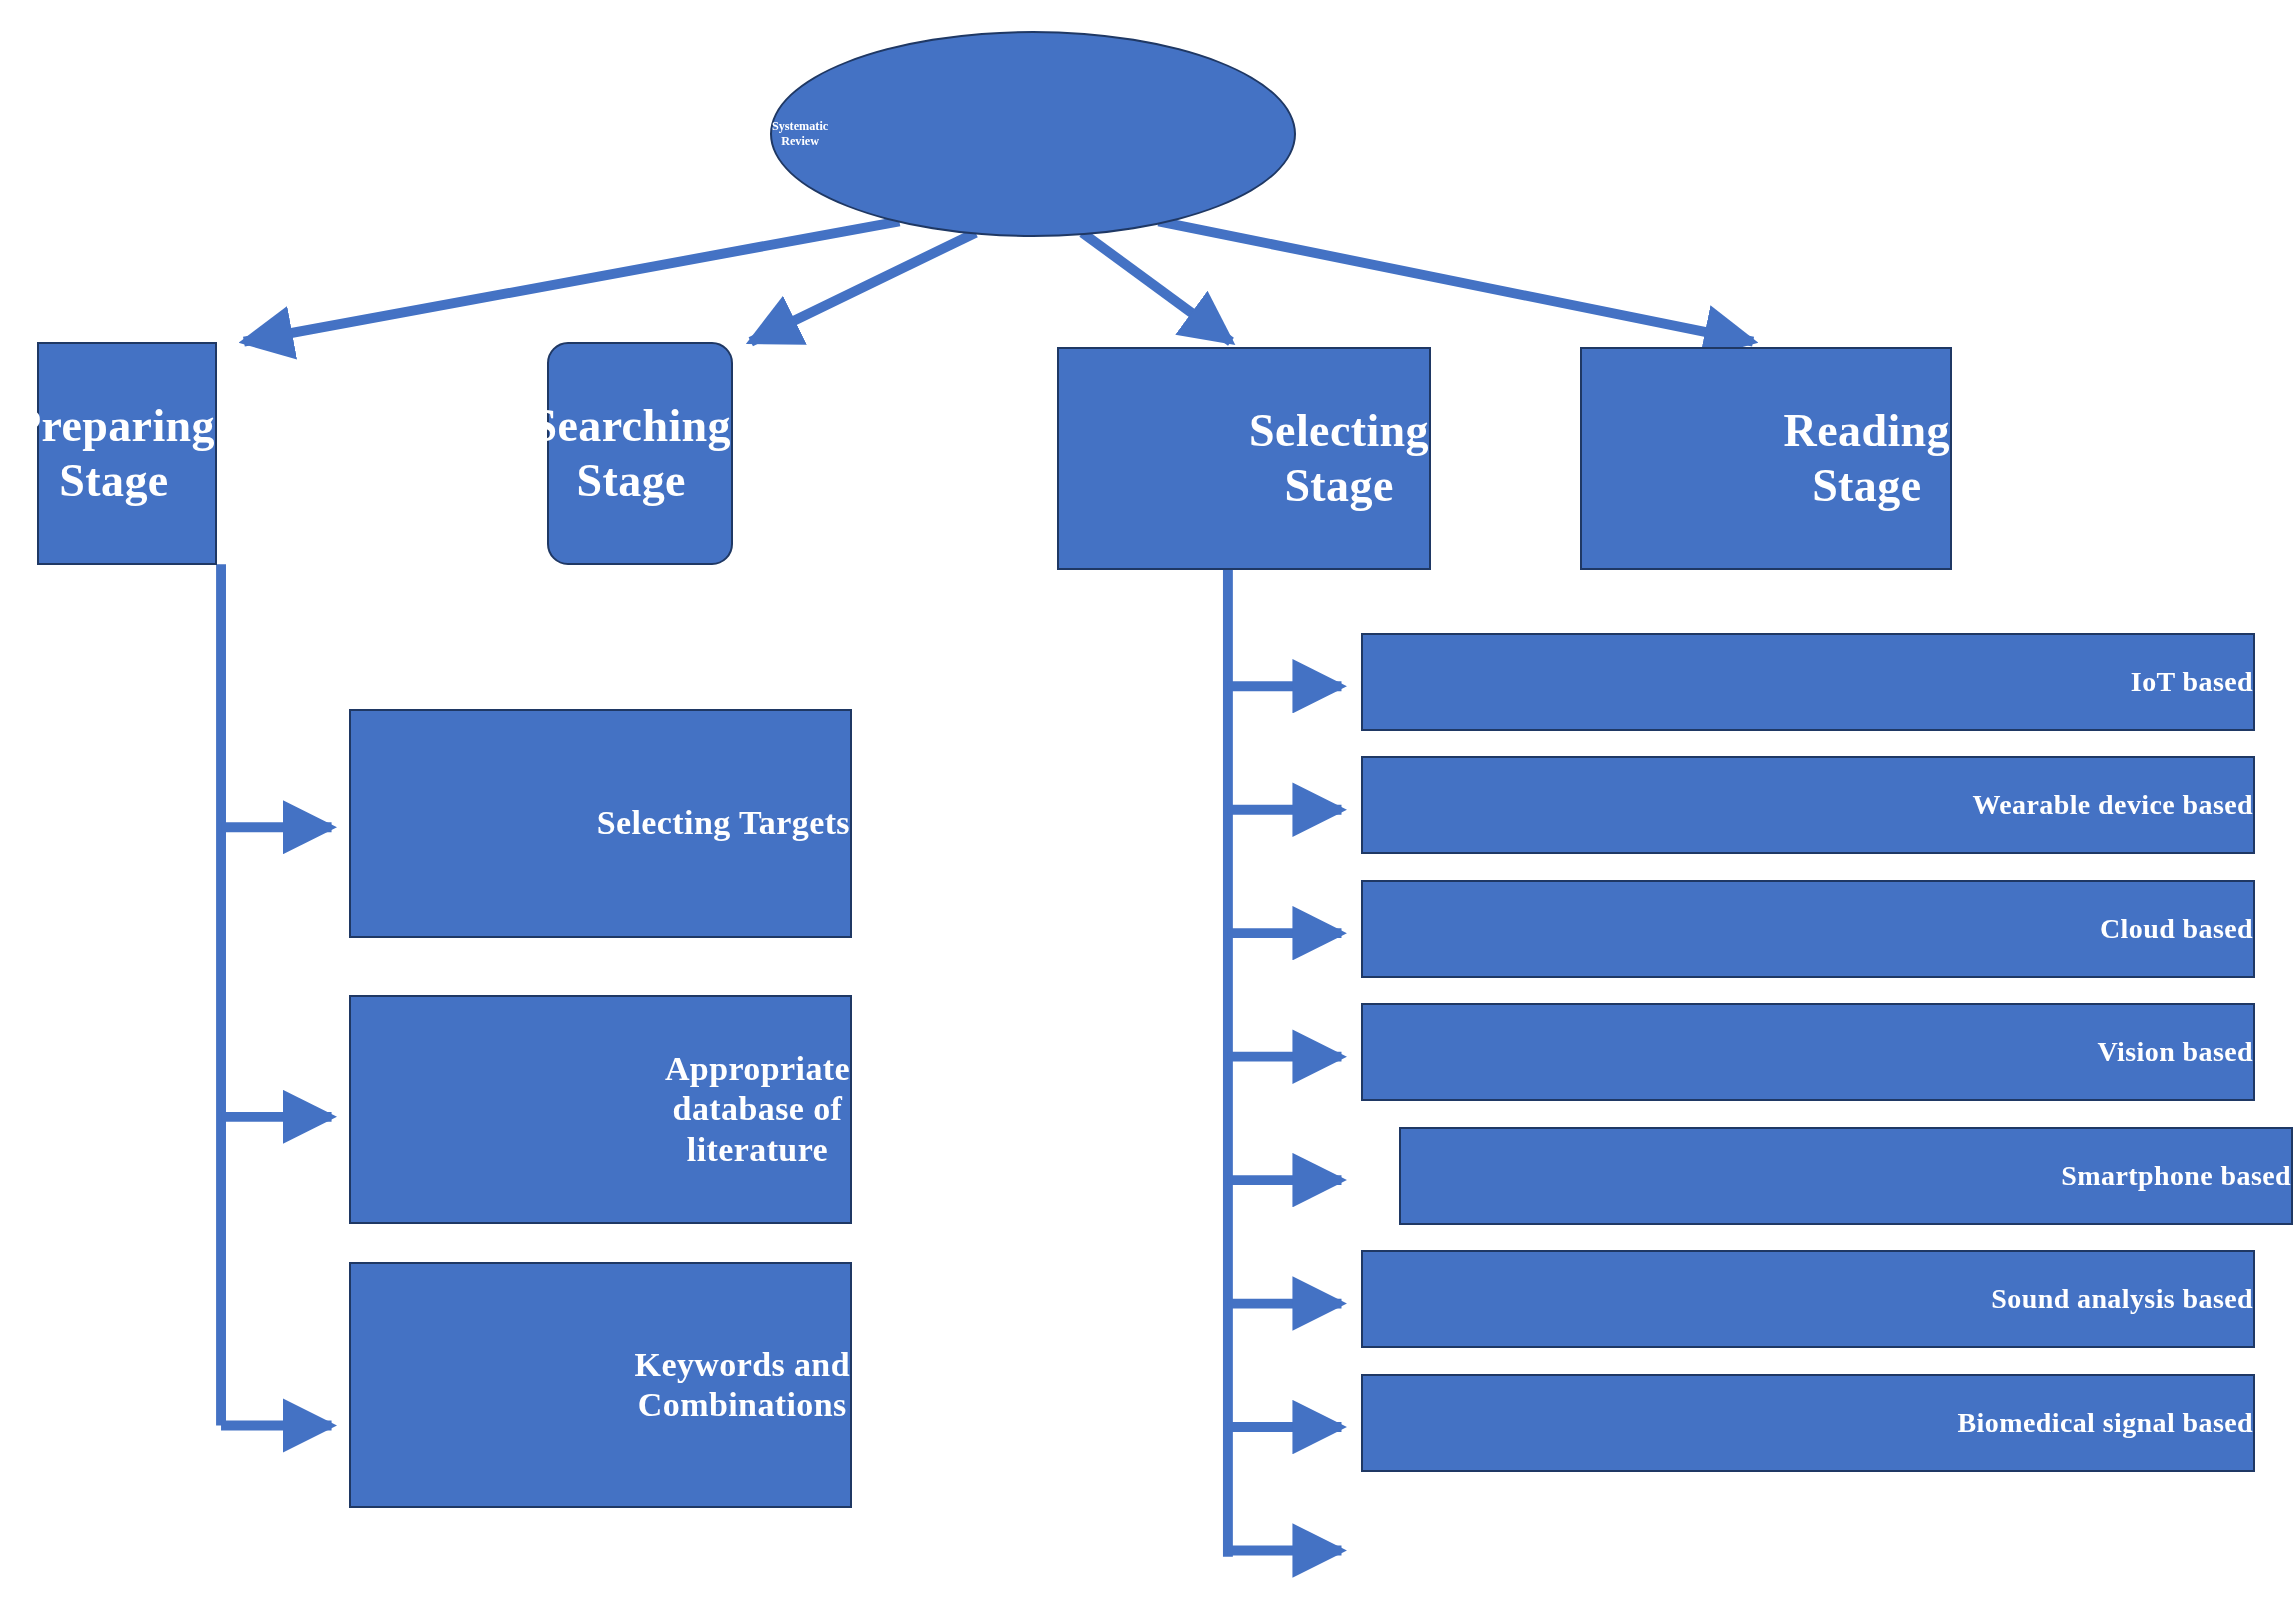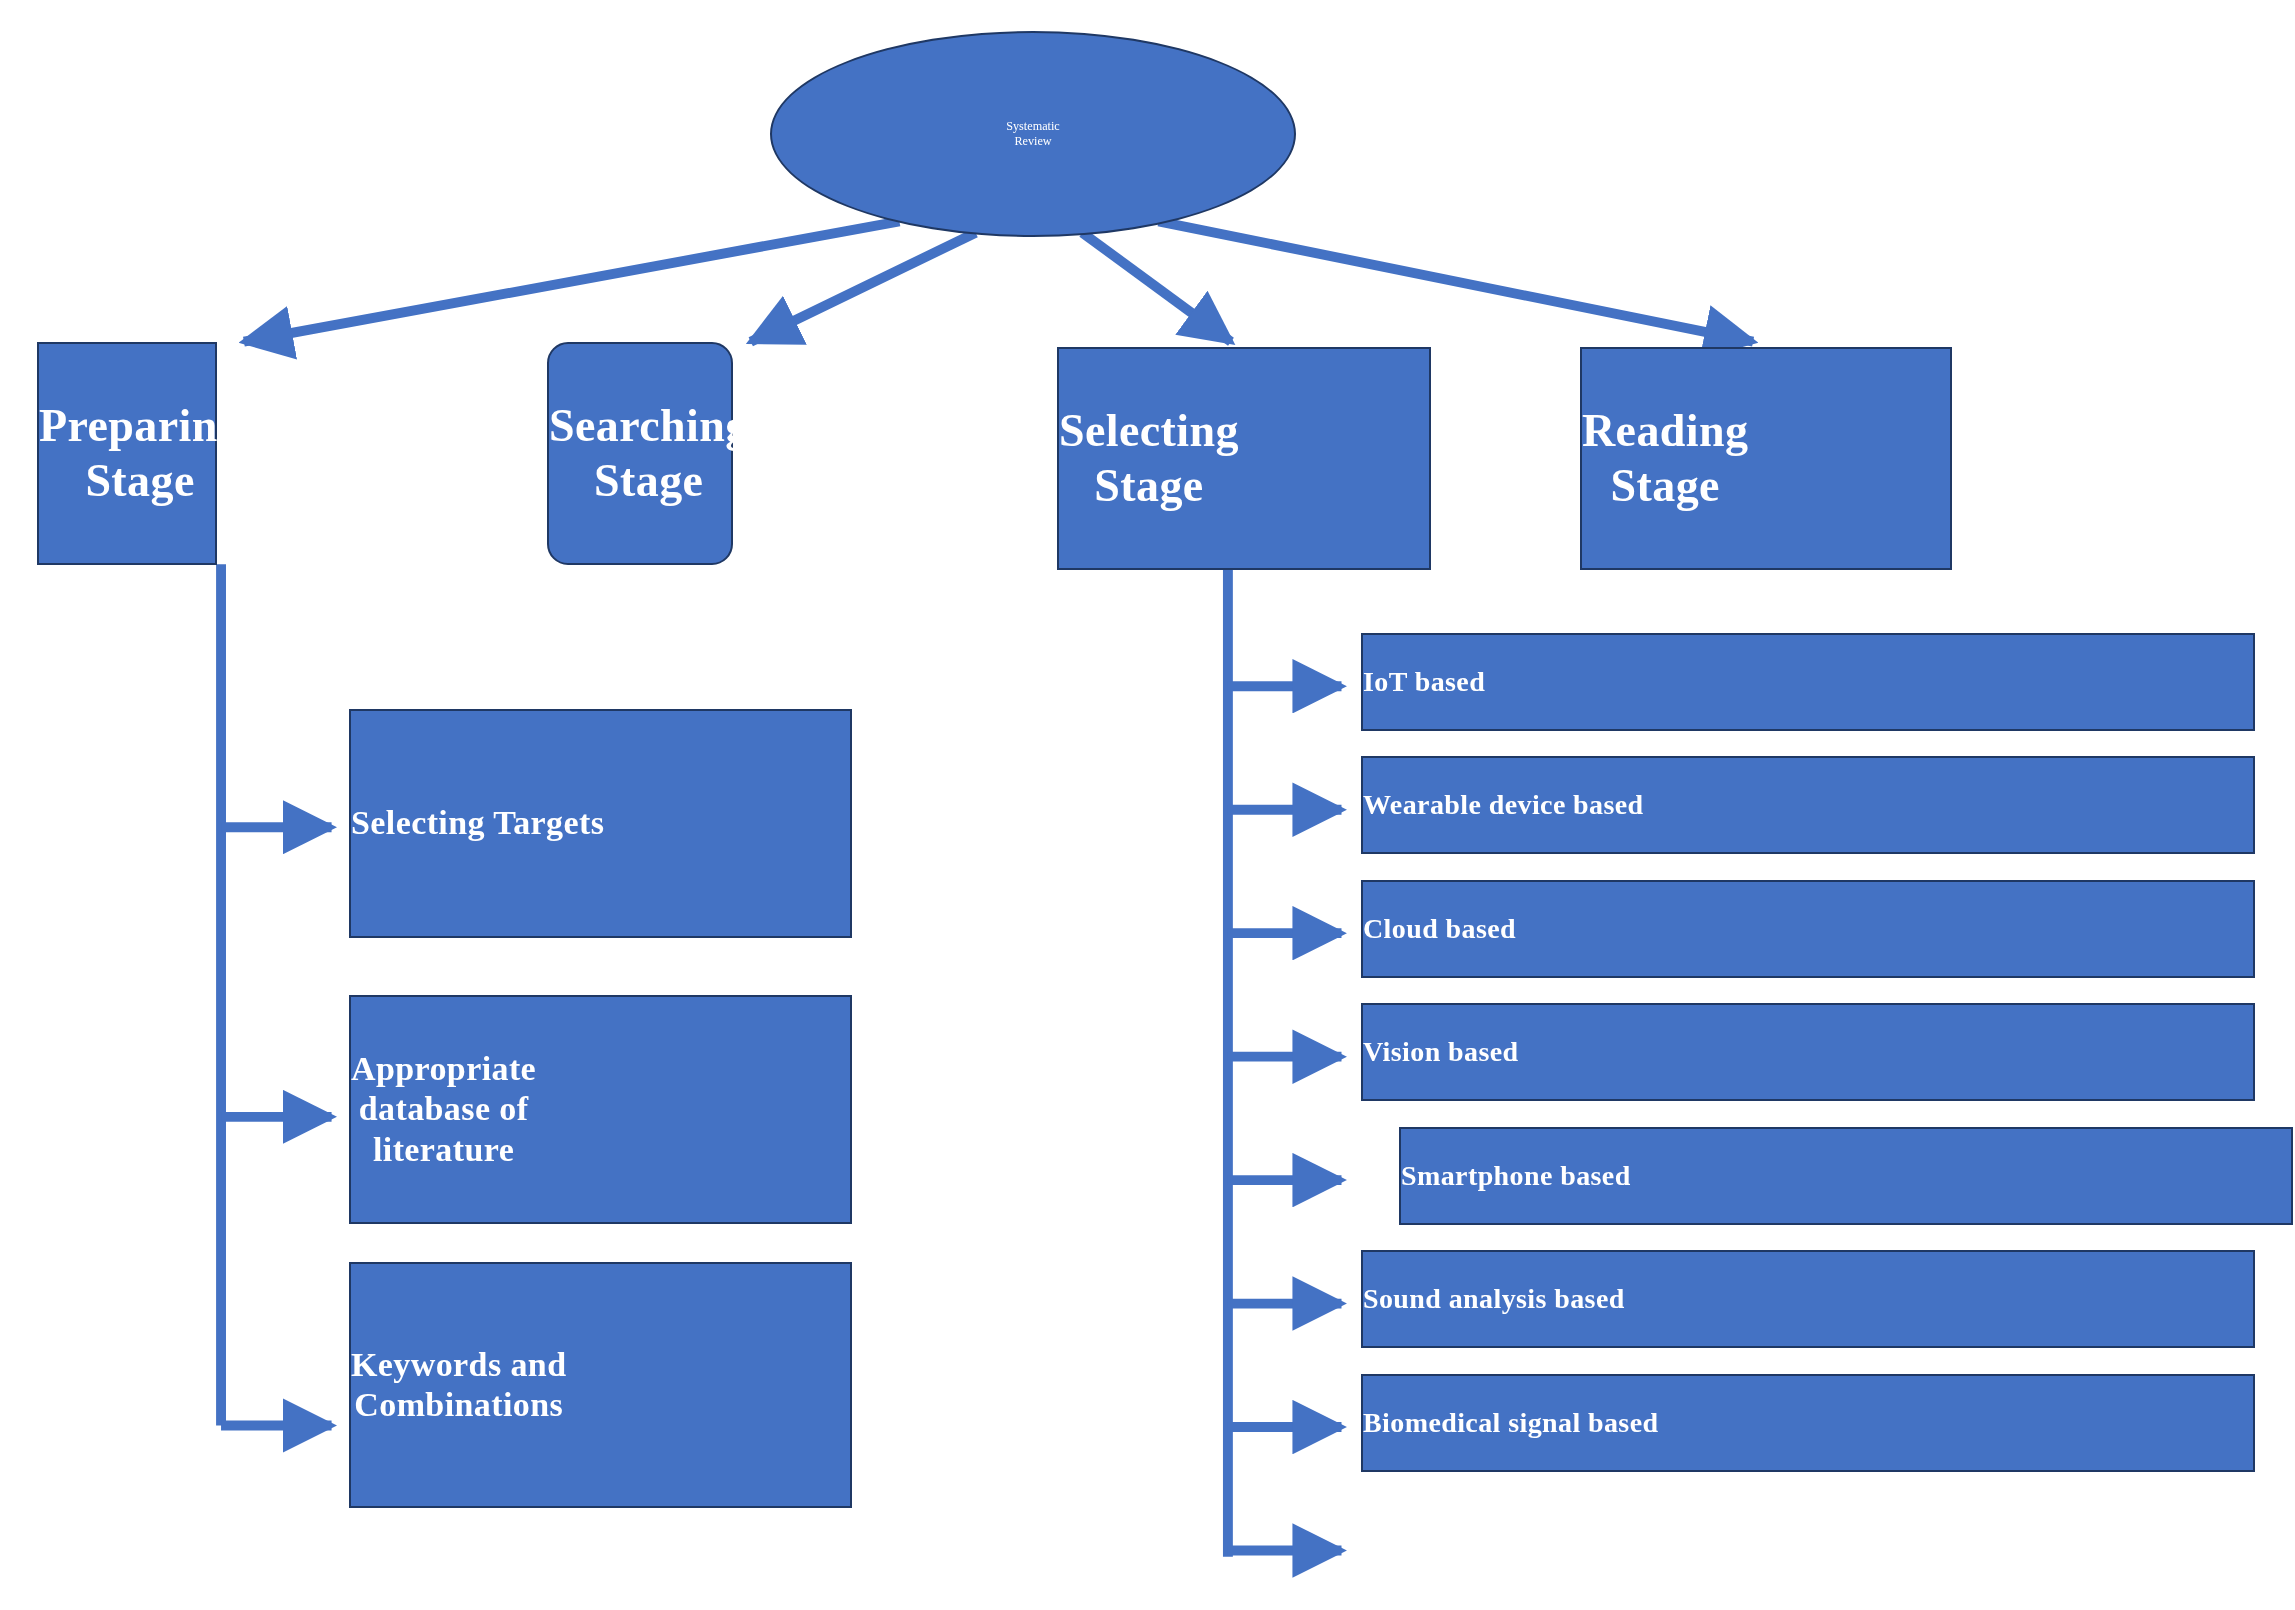--- a/index.html
+++ b/index.html
@@ -30,40 +30,39 @@
   }
 
   .node {
     position: absolute;
     box-sizing: border-box;
     background: #4472C4;
     border: 2.3px solid #1F3864;
     color: #FFFFFF;
     display: flex;
     align-items: center;
-    justify-content: flex-start;
+    justify-content: flex-end;
     text-align: center;
     font-weight: 700;
     line-height: 1.18;
     letter-spacing: 0.4px;
     z-index: 2;
   }
 
   .root-ellipse {
     position: absolute;
     box-sizing: border-box;
     background: #4472C4;
     border: 2.3px solid #1F3864;
     border-radius: 50%;
     color: #FFFFFF;
     display: flex;
     align-items: center;
-    justify-content: center;
     text-align: center;
-    font-weight: 400;
+    font-weight: 700;
     line-height: 1.22;
     z-index: 2;
   }
 
   .stage-box { font-size: 46px; }
   .left-box  { font-size: 34px; }
   .list-box  { font-size: 28px; }
 
   .node .lines, .root-ellipse .lines {
     display: block;

